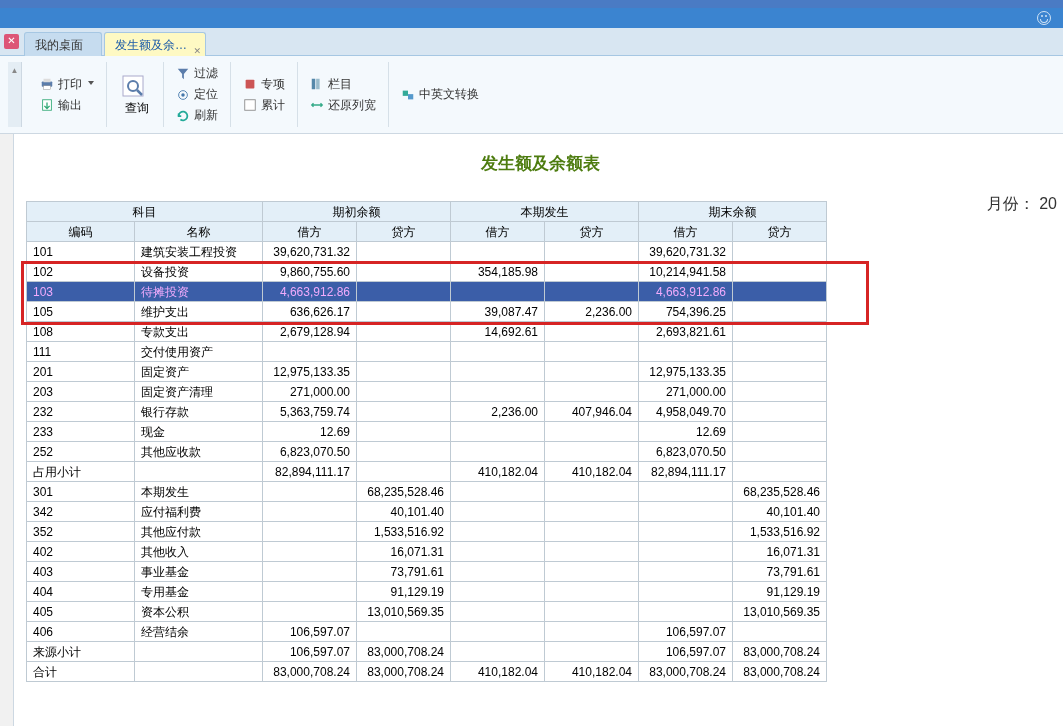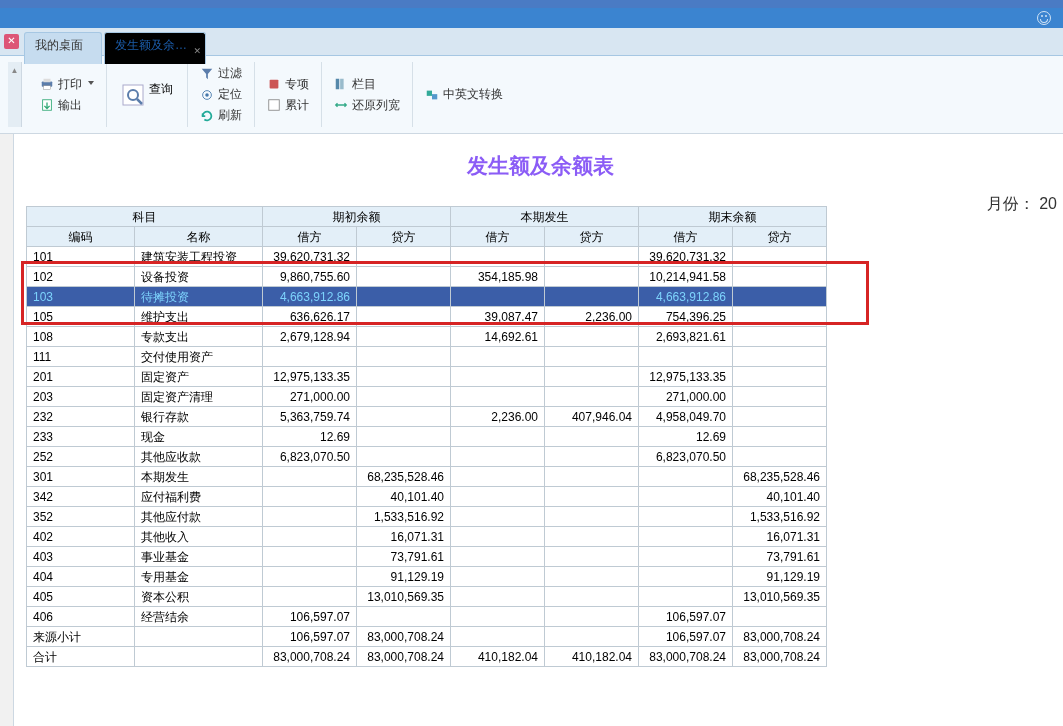--- a/index.html
+++ b/index.html
@@ -8,45 +8,45 @@
 .title-bar { height: 8px; background: #4a7bc4; position: relative; }
 .title-right { position: absolute; right: 8px; top: -2px; color: #ddd; font-size: 11px; }
 
 .blue-bar { height: 20px; background: #3b84d0; display: flex; align-items: center; justify-content: flex-end; padding-right: 12px; }
 .smile-icon { width: 14px; height: 14px; border: 1.5px solid #cfe3f6; border-radius: 50%; position: relative; }
 .smile-icon::before { content: ''; position: absolute; width: 2px; height: 2px; background: #cfe3f6; border-radius: 50%; top: 3px; left: 3px; box-shadow: 4px 0 0 #cfe3f6; }
 .smile-icon::after { content: ''; position: absolute; width: 6px; height: 3px; border: 1.5px solid #cfe3f6; border-top: none; border-radius: 0 0 6px 6px; top: 7px; left: 2px; }
 
 .tab-strip { height: 28px; background: #d8e6f2; border-bottom: 1px solid #a6c7e3; display: flex; padding-left: 24px; position: relative; }
 .left-x { position: absolute; left: 4px; top: 6px; width: 15px; height: 15px; background: #d57; border-radius: 2px; color: #fff; font-size: 10px; line-height: 14px; text-align: center; }
-.tab { height: 32px; margin-top: 4px; padding: 0 18px 0 10px; line-height: 24px; border: 1px solid #a6c7e3; border-bottom: none; border-radius: 3px 3px 0 0; background: #c6dcef; margin-right: 2px; position: relative; color: #333; cursor: pointer; }
-.tab.active { background: #000000; color: #1b5ba8; font-weight: 500; }
+.tab { height: 24px; margin-top: 4px; padding: 0 18px 0 10px; line-height: 24px; border: 1px solid #a6c7e3; border-bottom: none; border-radius: 3px 3px 0 0; background: #c6dcef; margin-right: 2px; position: relative; color: #333; cursor: pointer; }
+.tab.active { background: #fef9c3; color: #1b5ba8; font-weight: 500; }
 .tab-close { position: absolute; right: 4px; top: 6px; font-size: 9px; color: #888; cursor: pointer; }
 
 .ribbon { height: 78px; background: #f4f9fd; border-bottom: 1px solid #cdd8e2; display: flex; padding: 6px 8px; }
 .ribbon-left-gutter { width: 14px; border-right: 1px solid #cdd8e2; margin-right: 6px; background: #e4edf4; display: flex; flex-direction: column; align-items: center; padding-top: 4px; }
 .rib-group { display: flex; flex-direction: column; justify-content: center; padding: 0 8px; border-right: 1px solid #d6e0e8; }
 .rib-item { display: flex; align-items: center; gap: 4px; padding: 2px 4px; color: #333; cursor: pointer; white-space: nowrap; }
 .rib-icon { width: 14px; height: 14px; display: inline-flex; align-items: center; justify-content: center; flex-shrink: 0; }
-.rib-big { display: flex; flex-direction: row; align-items: flex-start; gap: 0; padding: 4px 6px; cursor: pointer; }
+.rib-big { display: flex; flex-direction: column; align-items: flex-end; gap: 0; padding: 4px 6px; cursor: pointer; }
 .rib-big .rib-icon { width: 28px; height: 28px; }
 .dd-arrow { width: 6px; height: 6px; margin-left: 2px; }
 .dd-arrow::after { content: ''; display: block; width: 0; height: 0; border-left: 3px solid transparent; border-right: 3px solid transparent; border-top: 4px solid #555; }
 
 .content { position: absolute; top: 134px; left: 18px; right: 0; bottom: 0; overflow: auto; background: #fff; }
 .content-gutter { position: absolute; top: 134px; left: 0; width: 14px; bottom: 0; background: #f1f1f1; border-right: 1px solid #cdd8e2; }
-.report-title { text-align: center; font-size: 21px; font-weight: bold; color: #8b5cf6; padding: 18px 0 26px; }
+.report-title { text-align: center; font-size: 17px; font-weight: bold; color: #4d7c0f; padding: 18px 0 26px; }
 .month-label { position: absolute; right: 6px; top: 60px; color: #333; font-size: 16px; }
 
 .tbl { border-collapse: collapse; margin-left: 8px; padding-left: 40px; }
 .tbl th, .tbl td { border: 1px solid #bfcad3; font-size: 12px; height: 20px; line-height: 18px; padding: 0 6px; white-space: nowrap; }
 .tbl th { background: #e3eff8; font-weight: normal; text-align: center; }
 .tbl td { text-align: left; }
 .tbl td.num { text-align: right; }
-.tbl tr.sel td { background: #3b5ea8; color: #7dd3fc; }
+.tbl tr.sel td { background: #3b5ea8; color: #f0abfc; }
 .col-code { width: 108px; }
 .col-name { width: 128px; }
 .col-amt { width: 94px; }
 .hl-box { position: absolute; border: 3px solid #d62424; pointer-events: none; }
 
 svg { display: block; }
 </style>
 </head>
 <body>
 
@@ -321,20 +321,30 @@
           <td class="col-code">252</td>
           <td class="col-name">其他应收款</td>
           <td class="col-amt num">6,823,070.50</td>
           <td class="col-amt num"></td>
           <td class="col-amt num"></td>
           <td class="col-amt num"></td>
           <td class="col-amt num">6,823,070.50</td>
           <td class="col-amt num"></td>
         </tr>
         <tr>
+          <td class="col-code">占用小计</td>
+          <td class="col-name"></td>
+          <td class="col-amt num">82,894,111.17</td>
+          <td class="col-amt num"></td>
+          <td class="col-amt num">410,182.04</td>
+          <td class="col-amt num">410,182.04</td>
+          <td class="col-amt num">82,894,111.17</td>
+          <td class="col-amt num"></td>
+        </tr>
+        <tr>
           <td class="col-code">301</td>
           <td class="col-name">本期发生</td>
           <td class="col-amt num"></td>
           <td class="col-amt num">68,235,528.46</td>
           <td class="col-amt num"></td>
           <td class="col-amt num"></td>
           <td class="col-amt num"></td>
           <td class="col-amt num">68,235,528.46</td>
         </tr>
         <tr>

